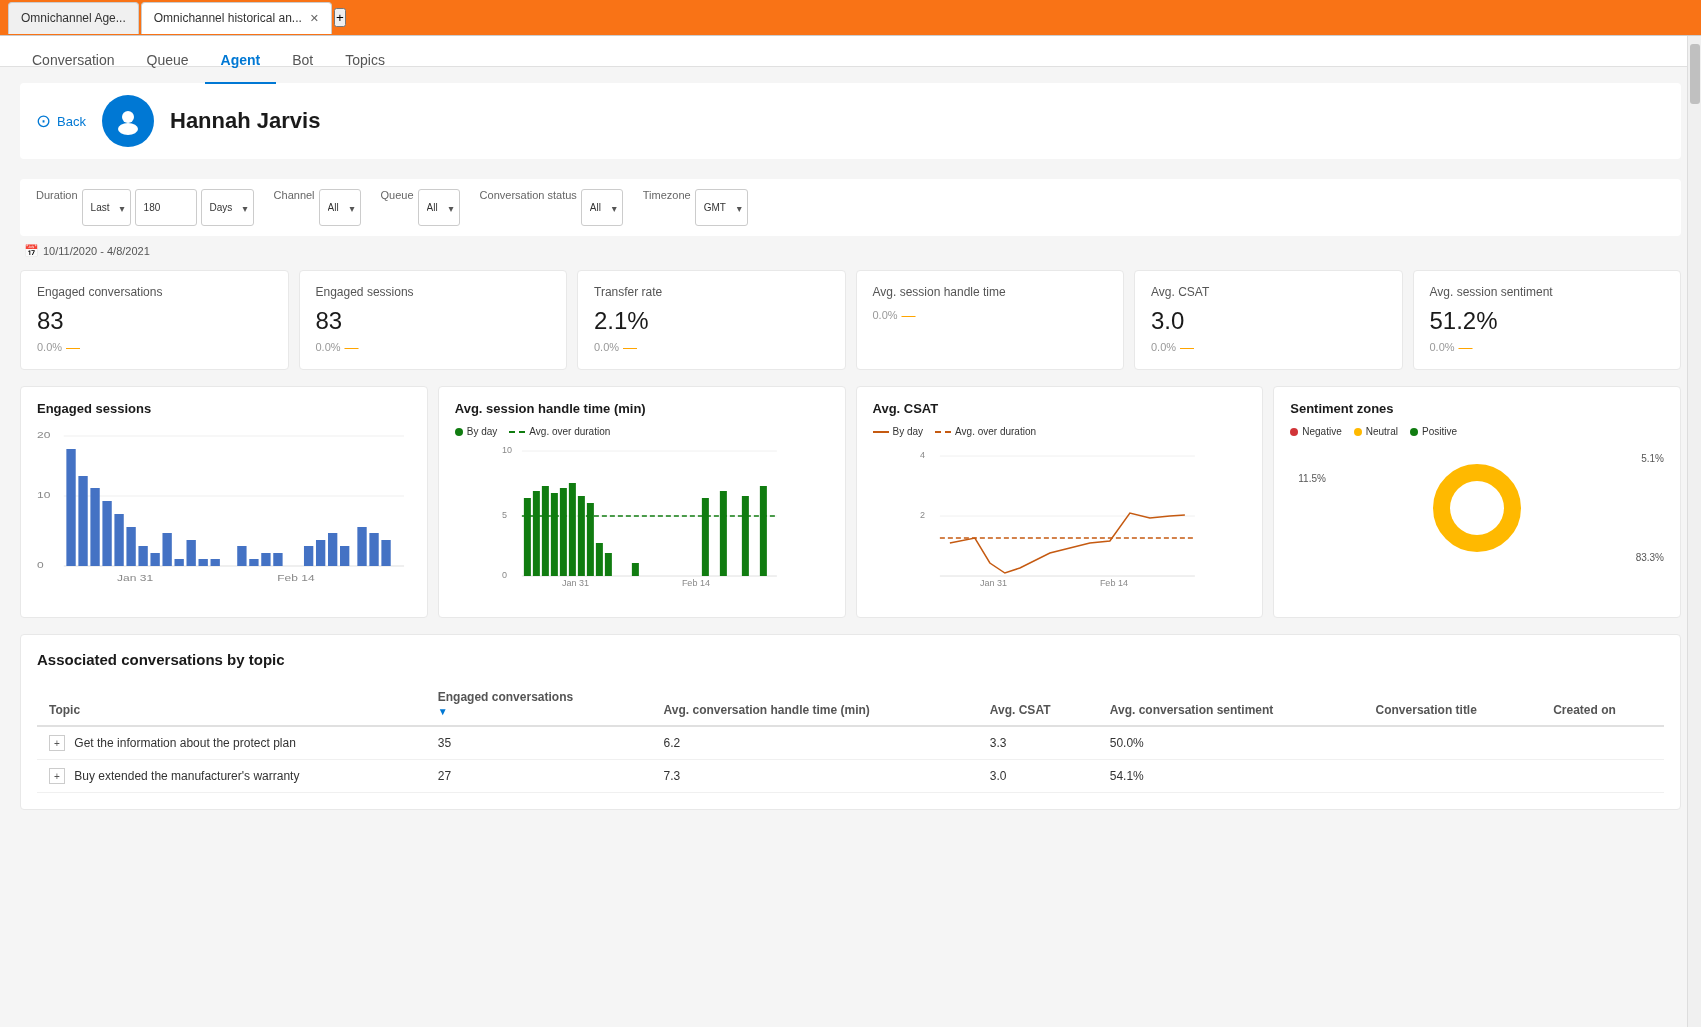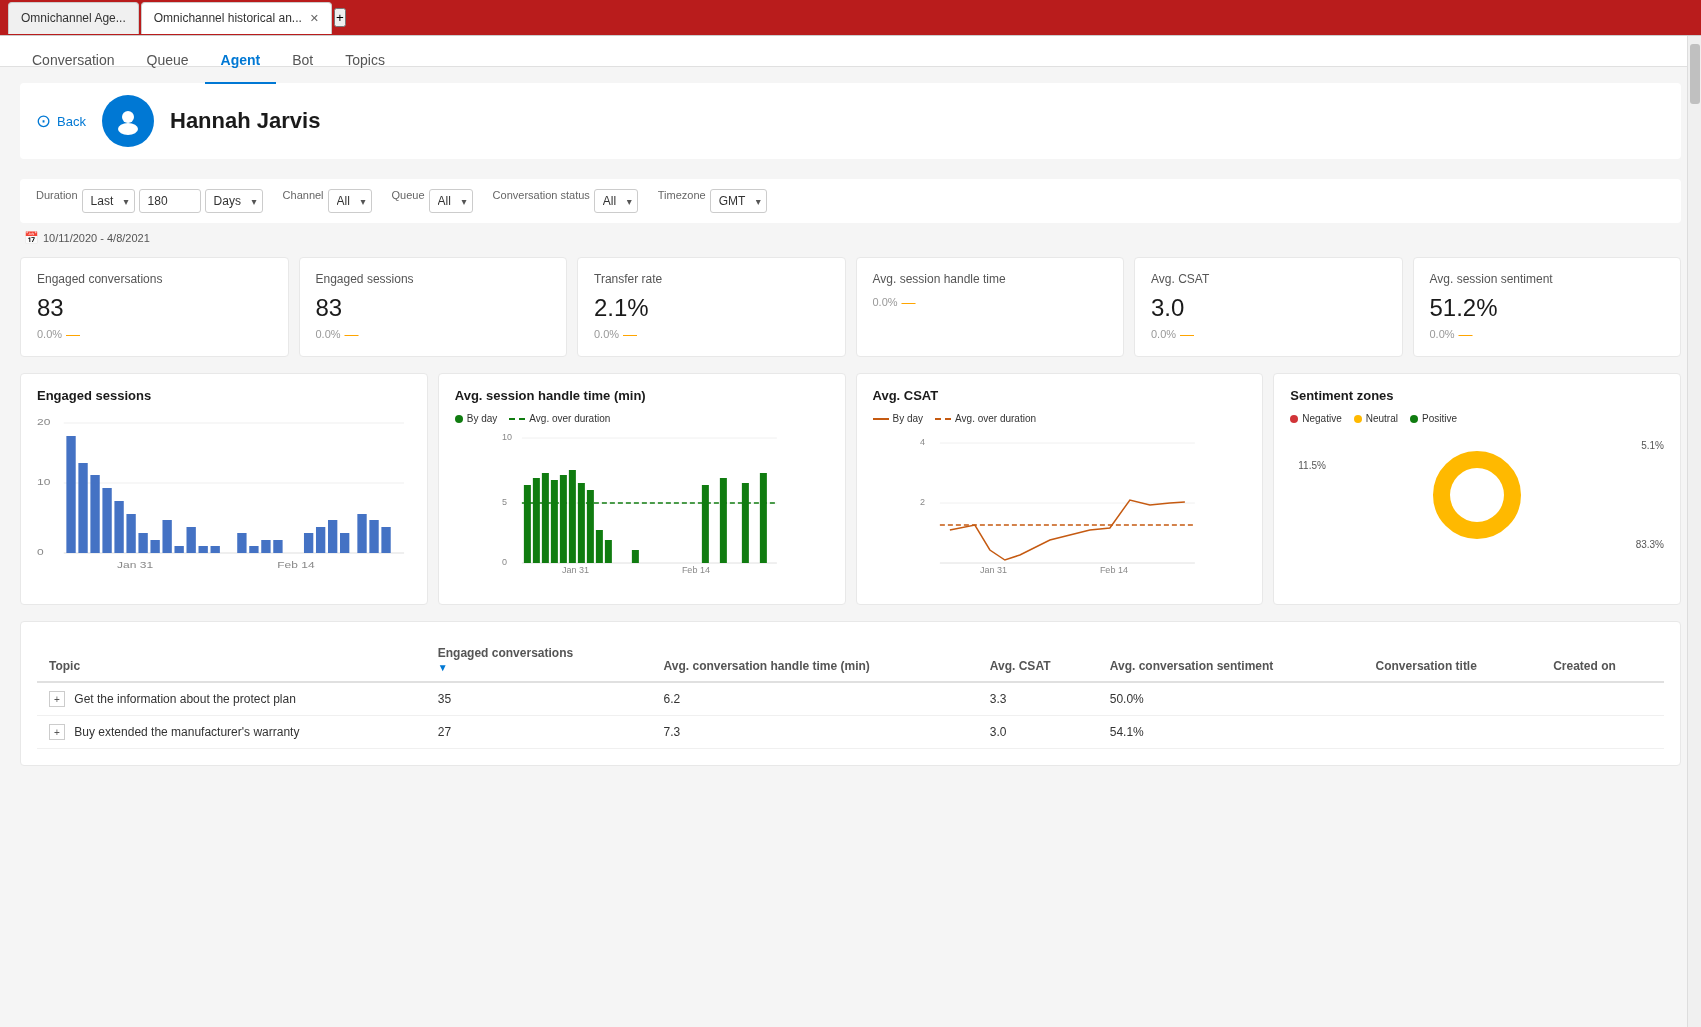--- a/index.html
+++ b/index.html
@@ -1,19 +1,19 @@
 <!DOCTYPE html>
 <html><head>
   <meta charset="utf-8">
   <style>
     * { box-sizing: border-box; margin: 0; padding: 0; }
     body { font-family: 'Segoe UI', Arial, sans-serif; font-size: 13px; background: #f5f5f5; color: #333; overflow-x: hidden; }
 
     
-    .browser-tabs { display: flex; align-items: center; background: #b91c1c; border-bottom: 1px solid #ccc; height: 36px; padding: 0 8px; }
+    .browser-tabs { display: flex; align-items: center; background: #f97316; border-bottom: 1px solid #ccc; height: 36px; padding: 0 8px; }
     .browser-tab { display: flex; align-items: center; padding: 0 12px; height: 32px; font-size: 12px; border-radius: 4px 4px 0 0; cursor: pointer; background: #f0f0f0; border: 1px solid #ccc; border-bottom: none; margin-right: 2px; }
     .browser-tab.active { background: #fff; font-weight: 500; }
     .browser-tab .close-btn { margin-left: 8px; color: #666; cursor: pointer; font-size: 11px; }
 
     
     .app-nav { display: flex; align-items: flex-start; background: #fff; border-bottom: 1px solid #e0e0e0; padding: 0 16px; height: 31px; }
     .nav-item { padding: 0 16px; height: 48px; display: flex; align-items: center; cursor: pointer; font-size: 14px; color: #555; position: relative; }
     .nav-item.active { color: #0078d4; font-weight: 600; }
     .nav-item.active::after { content: ''; position: absolute; bottom: 0; left: 0; right: 0; height: 2px; background: #0078d4; }
 
@@ -24,21 +24,21 @@
     .agent-header { display: flex; align-items: center; gap: 16px; margin-bottom: 20px; background: #fff; padding: 12px 16px; border-radius: 4px; }
     .back-btn { display: flex; align-items: center; gap: 6px; color: #0078d4; cursor: pointer; font-size: 13px; }
     .avatar { width: 52px; height: 52px; border-radius: 50%; background: #0078d4; display: flex; align-items: center; justify-content: center; color: white; font-size: 22px; }
     .agent-name { font-size: 22px; font-weight: 700; color: #1a1a1a; }
 
     
     .filters-row { display: flex; align-items: center; gap: 20px; background: #fff; padding: 10px 16px; border-radius: 4px; margin-bottom: 8px; }
     .filter-group { display: flex; flex-direction: row; gap: 4px; }
     .filter-label { font-size: 11px; color: #666; font-weight: 500; }
     .filter-controls { display: flex; align-items: center; gap: 4px; }
-    .filter-select { border: 1px solid #ccc; border-radius: 3px; padding: 4px 8px; font-size: 12px; background: #fff; cursor: pointer; color: #333; appearance: none; padding-right: 20px; position: relative; }
+    .filter-select { border: 1px solid #ccc; border-radius: 3px; padding: 12px 8px; font-size: 10px; background: #fff; cursor: pointer; color: #333; appearance: none; padding-right: 20px; position: relative; }
     .select-wrapper { position: relative; display: inline-block; }
     .select-wrapper::after { content: '▾'; position: absolute; right: 6px; top: 50%; transform: translateY(-50%); font-size: 10px; pointer-events: none; color: #555; }
     .date-range { font-size: 11px; color: #555; margin-top: 4px; display: flex; align-items: center; gap: 4px; }
 
     
     .kpi-grid { display: grid; grid-template-columns: repeat(6, 1fr); gap: 10px; margin-bottom: 16px; }
     .kpi-card { background: #fff; border-radius: 4px; padding: 14px 16px; border: 1px solid #e8e8e8; }
     .kpi-title { font-size: 12px; color: #555; margin-bottom: 8px; }
     .kpi-value { font-size: 24px; font-weight: 300; color: #1a1a1a; margin-bottom: 4px; }
     .kpi-change { font-size: 11px; color: #999; display: flex; align-items: center; gap: 4px; }
@@ -374,20 +374,21 @@
           <circle cx="50" cy="50" r="27" fill="white"></circle>
         </svg>
 
         <div style="position:absolute;right:0;top:10px;font-size:10px;color:#555;">5.1%</div>
         <div style="position:absolute;right:0;bottom:10px;font-size:10px;color:#555;">83.3%</div>
       </div>
     </div>
   </div>
 
   <div class="table-section">
+    <div class="table-section-title">Associated conversations by topic</div>
     <table class="data-table">
       <thead>
         <tr>
           <th>
             <span>Topic</span>
           </th>
           <th style="cursor:pointer;">
             <div class="th-sort">
               <span>Engaged conversations</span>
               <span class="sort-arrow">▼</span>

